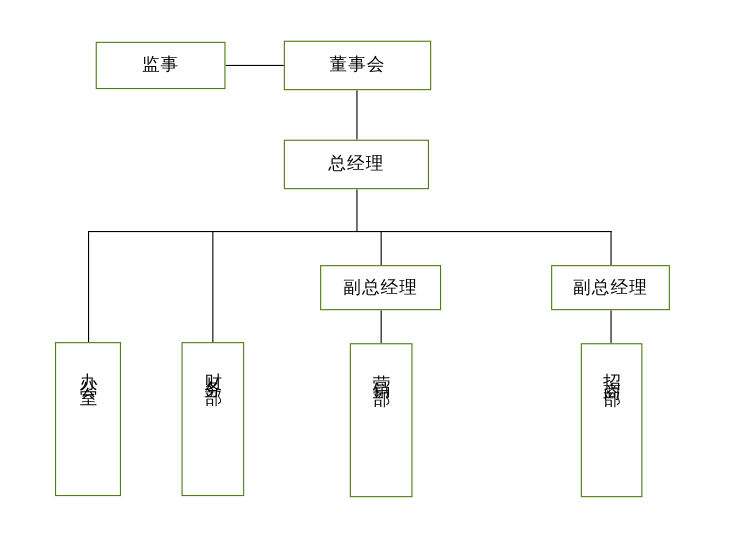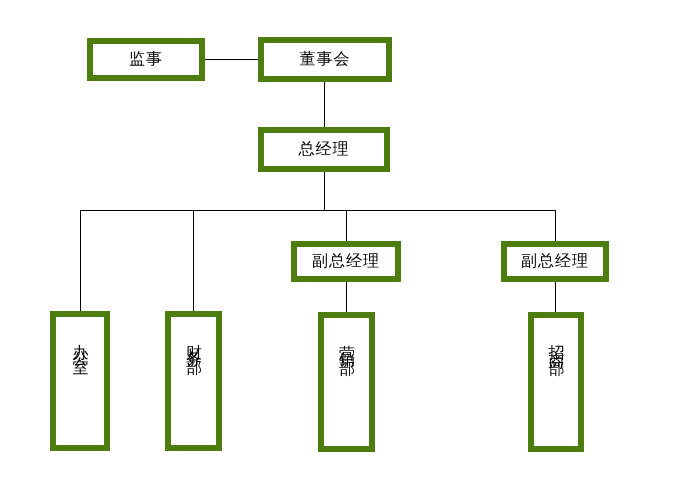--- a/index.html
+++ b/index.html
@@ -10,21 +10,21 @@
   #chart-root {
     position: relative;
     width: 678px;
     height: 499px;
     background: #ffffff;
     font-family: "DejaVu Sans", "Liberation Sans", sans-serif;
     overflow: hidden;
   }
   .node {
     position: absolute;
-    border: 6px solid #4d7c0f;
+    border: 1px solid #4d7c0f;
     background: #ffffff;
     box-sizing: border-box;
     display: flex;
     align-items: center;
     justify-content: center;
   }
   .node-label {
     color: #000000;
     font-size: 16px;
     line-height: 1.05;

